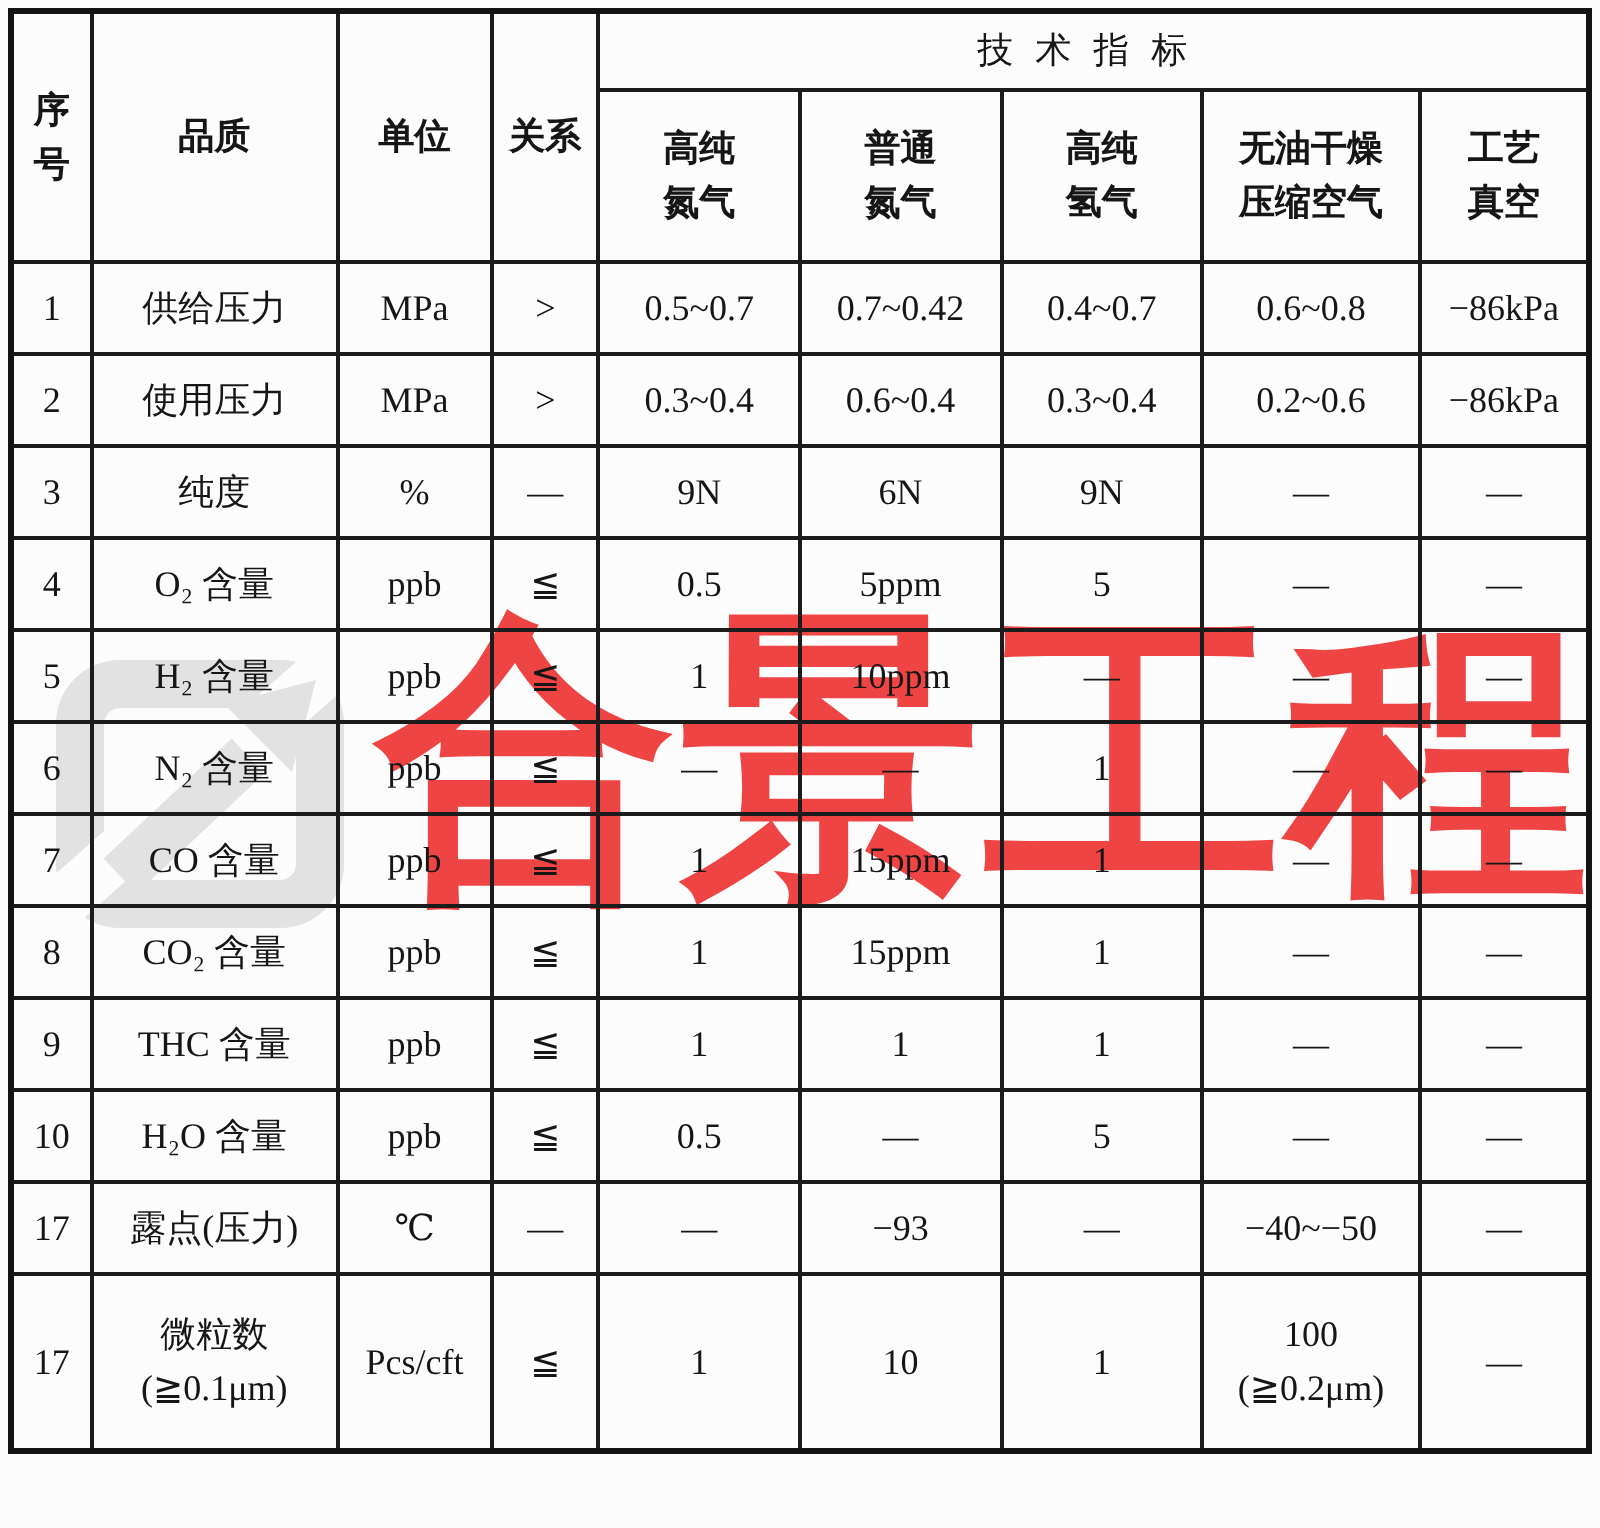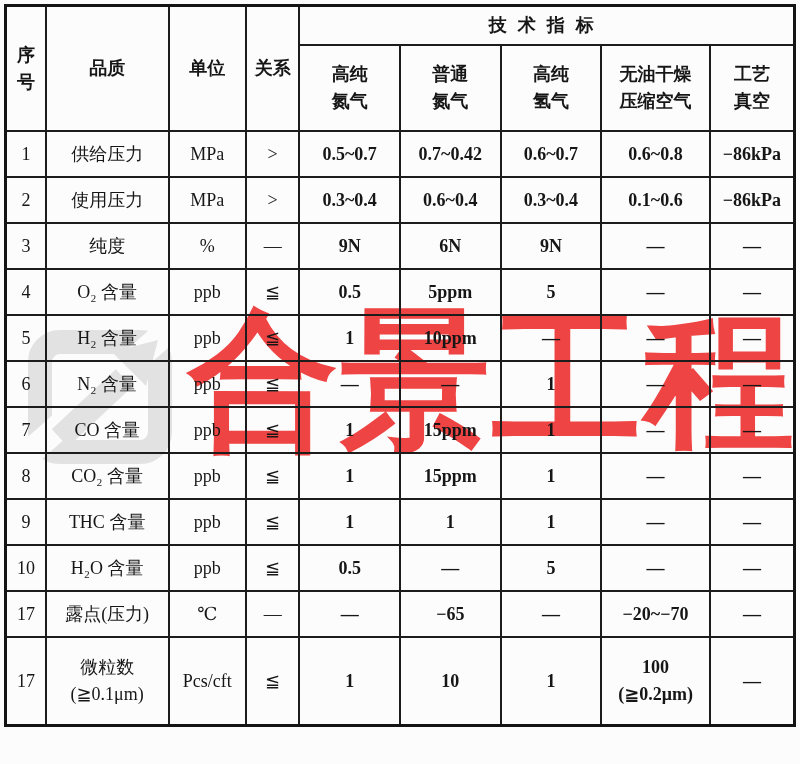--- a/index.html
+++ b/index.html
@@ -60,34 +60,34 @@
   table.spec { border: 3px solid #141414; }
   tr.r-tech  td { height: 37px; }
   tr.r-gas   td { height: 84px; }
   tr.r-data  td { height: 44px; }
   tr.r-last  td { height: 86px; }
   td.hdr {
     font-weight: 700;
     font-size: 19px;
   }
   td.tech-title {
-    font-weight: 700;
+    font-weight: 400;
     font-size: 20px;
     letter-spacing: 11px;
   }
   td.gas-hdr {
     font-weight: 700;
     font-size: 19px;
     line-height: 2.0;
   }
   td.quality { font-weight: 400; font-size: 19px; }
   td.seq     { font-size: 18px; }
   td.unit    { font-size: 18px; }
   td.rel     { font-size: 20px; }
-  td.val     { font-size: 18px; font-weight: bold; }
+  td.val     { font-size: 18px; }
 </style>
 </head>
 <body>
 
 <div class="page">
 
   <div class="watermark-layer">
     <svg class="watermark-logo" width="148" height="142" viewBox="0 0 148 142">
       <rect x="14" y="16" width="120" height="110" rx="20" ry="20" fill="none" stroke="#e2e2e2" stroke-width="24"></rect>
       <line x1="2" y1="128" x2="136" y2="10" stroke="#fcfcfc" stroke-width="26"></line>
@@ -131,33 +131,33 @@
 真空</td>
     </tr>
 
     <tr class="r-data">
       <td class="seq">1</td>
       <td class="quality">供给压力</td>
       <td class="unit">MPa</td>
       <td class="rel">&gt;</td>
       <td class="val">0.5~0.7</td>
       <td class="val">0.7~0.42</td>
-      <td class="val">0.6~0.7</td>
+      <td class="val">0.4~0.7</td>
       <td class="val">0.6~0.8</td>
       <td class="val">−86kPa</td>
     </tr>
     <tr class="r-data">
       <td class="seq">2</td>
       <td class="quality">使用压力</td>
       <td class="unit">MPa</td>
       <td class="rel">&gt;</td>
       <td class="val">0.3~0.4</td>
       <td class="val">0.6~0.4</td>
       <td class="val">0.3~0.4</td>
-      <td class="val">0.1~0.6</td>
+      <td class="val">0.2~0.6</td>
       <td class="val">−86kPa</td>
     </tr>
     <tr class="r-data">
       <td class="seq">3</td>
       <td class="quality">纯度</td>
       <td class="unit">%</td>
       <td class="rel">—</td>
       <td class="val">9N</td>
       <td class="val">6N</td>
       <td class="val">9N</td>
@@ -240,23 +240,23 @@
       <td class="val">5</td>
       <td class="val">—</td>
       <td class="val">—</td>
     </tr>
     <tr class="r-data">
       <td class="seq">17</td>
       <td class="quality">露点(压力)</td>
       <td class="unit">℃</td>
       <td class="rel">—</td>
       <td class="val">—</td>
-      <td class="val">−65</td>
-      <td class="val">—</td>
-      <td class="val">−20~−70</td>
+      <td class="val">−93</td>
+      <td class="val">—</td>
+      <td class="val">−40~−50</td>
       <td class="val">—</td>
     </tr>
     <tr class="r-last">
       <td class="seq">17</td>
       <td class="quality">微粒数
 (≧0.1μm)</td>
       <td class="unit">Pcs/cft</td>
       <td class="rel">≦</td>
       <td class="val">1</td>
       <td class="val">10</td>

